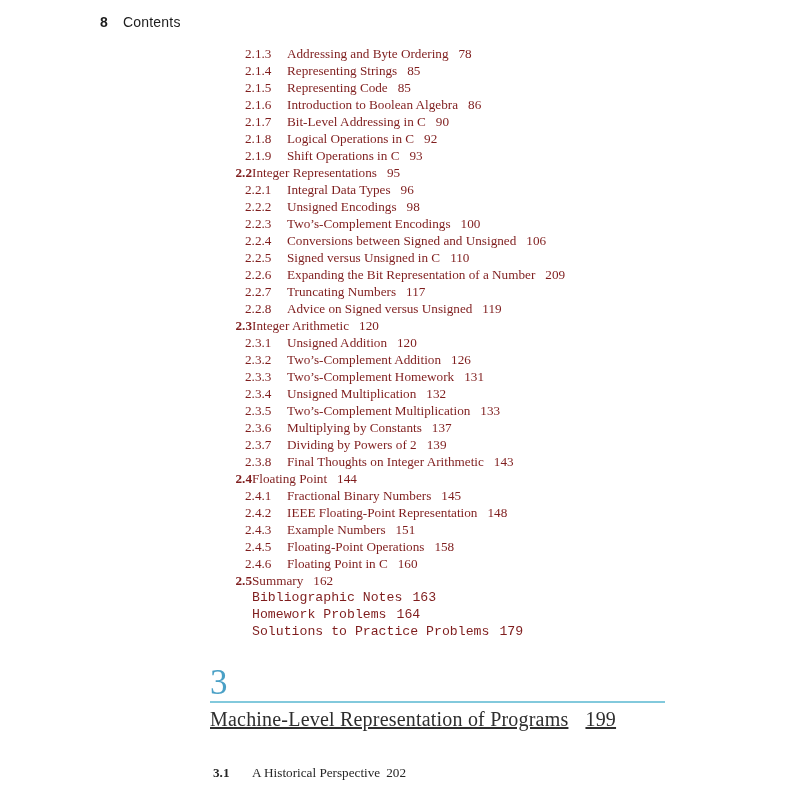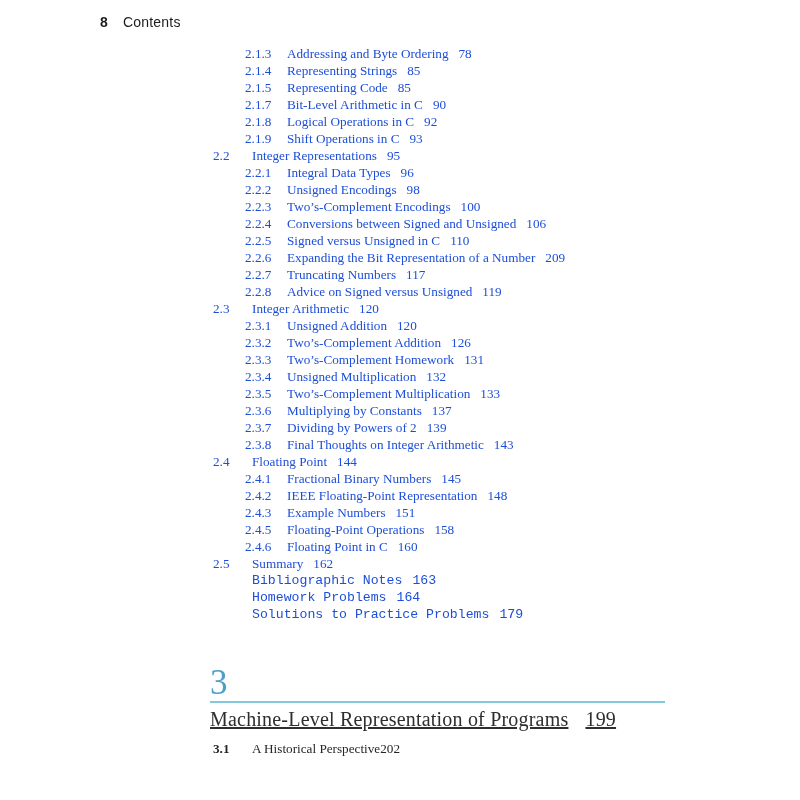--- a/index.html
+++ b/index.html
@@ -18,25 +18,25 @@
     position:absolute;left:100px;top:14px;
     font-family:"Liberation Sans", sans-serif;
     font-size:14px;color:#1c1c1c;
     letter-spacing:.2px;
   }
   .running-header .folio{font-weight:bold;margin-right:15px;}
 
   
   .toc{
     position:absolute;left:213px;top:45px;width:560px;
-    font-size:13.2px;line-height:17px;color:#1d4ed8;
+    font-size:13.2px;line-height:17px;color:#7f1d1d;
   }
   .toc-row{white-space:nowrap;height:17px;}
   .toc-row .num{display:inline-block;}
-  .toc-row.section .num{width:39px;font-weight:normal;}
+  .toc-row.section .num{width:39px;font-weight:bold;text-align:right;}
   .toc-row.subsection{padding-left:32px;}
   .toc-row.subsection .num{width:42px;}
   .toc-row.plain{padding-left:39px;font-family:Liberation Mono, monospace;}
   .toc-row .pg{margin-left:10px;}
 
   
   .chapter{position:absolute;left:210px;top:665px;width:560px;}
   .ch-num{
     font-size:35px;line-height:36px;height:36px;
     font-family:"Liberation Serif", serif;
@@ -44,22 +44,22 @@
   .ch-rule{width:455px;border-top:2.5px solid #82c9dc;margin-top:0px;}
   .ch-title-row{
     margin-top:5px;font-size:20px;color:#2e2e2e;
     white-space:nowrap;letter-spacing:.2px;text-decoration:underline;
   }
   .ch-title-row .pg{margin-left:17px;}
   .ch-entry{
     margin-left:3px;margin-top:10px;
     font-size:13.2px;white-space:nowrap;
   }
-  .ch-entry .num{display:inline-block;width:39px;font-weight:bold;}
-  .ch-entry .pg{margin-left:0;}
+  .ch-entry .num{display:inline-block;width:39px;font-weight:bold;margin-top:24px;}
+  .ch-entry .pg{margin-left:6px;}
 </style>
 </head>
 <body>
 
 <div class="page">
 
   <header class="running-header">
     <span class="folio">8</span><span>Contents</span>
   </header>
 
@@ -69,23 +69,26 @@
     </div>
 
     <div class="toc-row subsection">
       <span class="num">2.1.4</span><span class="title">Representing Strings</span><span class="pg">85</span>
     </div>
 
     <div class="toc-row subsection">
       <span class="num">2.1.5</span><span class="title">Representing Code</span><span class="pg">85</span>
     </div>
 
-
-    <div class="toc-row subsection">
-      <span class="num">2.1.7</span><span class="title">Bit-Level Arithmetic in C</span><span class="pg">90</span>
+    <div class="toc-row subsection">
+      <span class="num">2.1.6</span><span class="title">Introduction to Boolean Algebra</span><span class="pg">86</span>
+    </div>
+
+    <div class="toc-row subsection">
+      <span class="num">2.1.7</span><span class="title">Bit-Level Addressing in C</span><span class="pg">90</span>
     </div>
 
     <div class="toc-row subsection">
       <span class="num">2.1.8</span><span class="title">Logical Operations in C</span><span class="pg">92</span>
     </div>
 
     <div class="toc-row subsection">
       <span class="num">2.1.9</span><span class="title">Shift Operations in C</span><span class="pg">93</span>
     </div>
 

